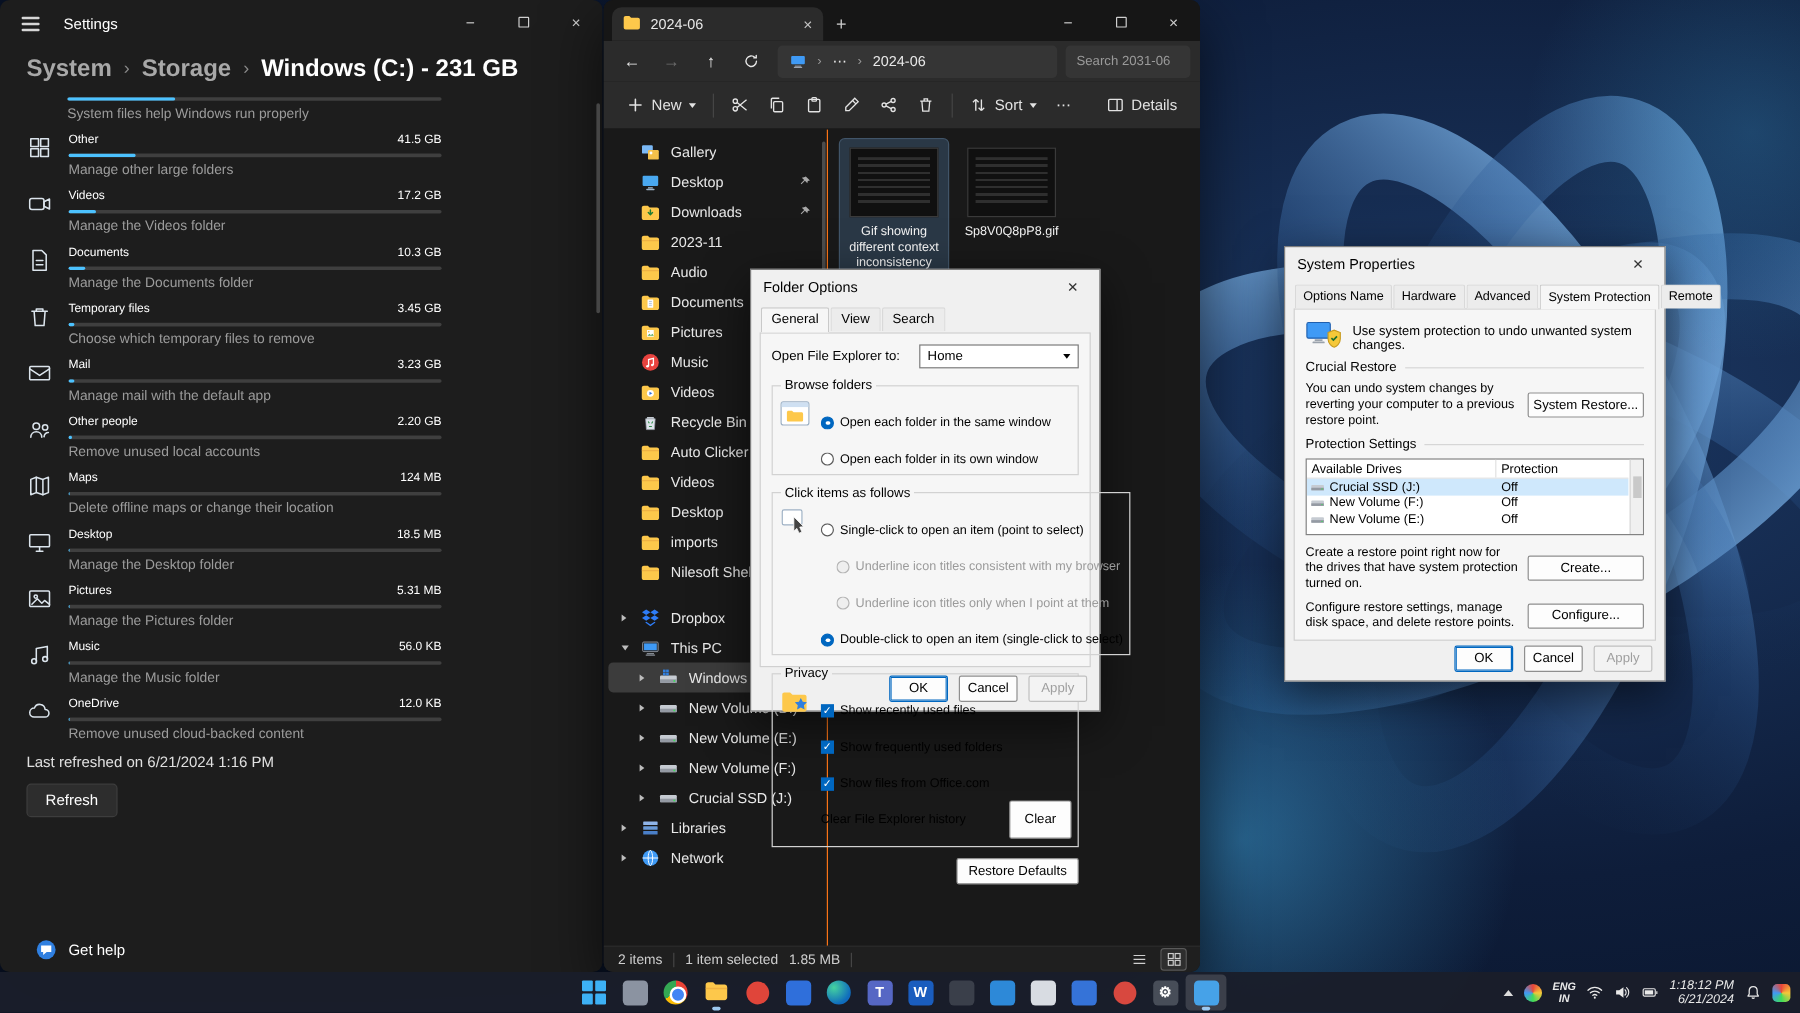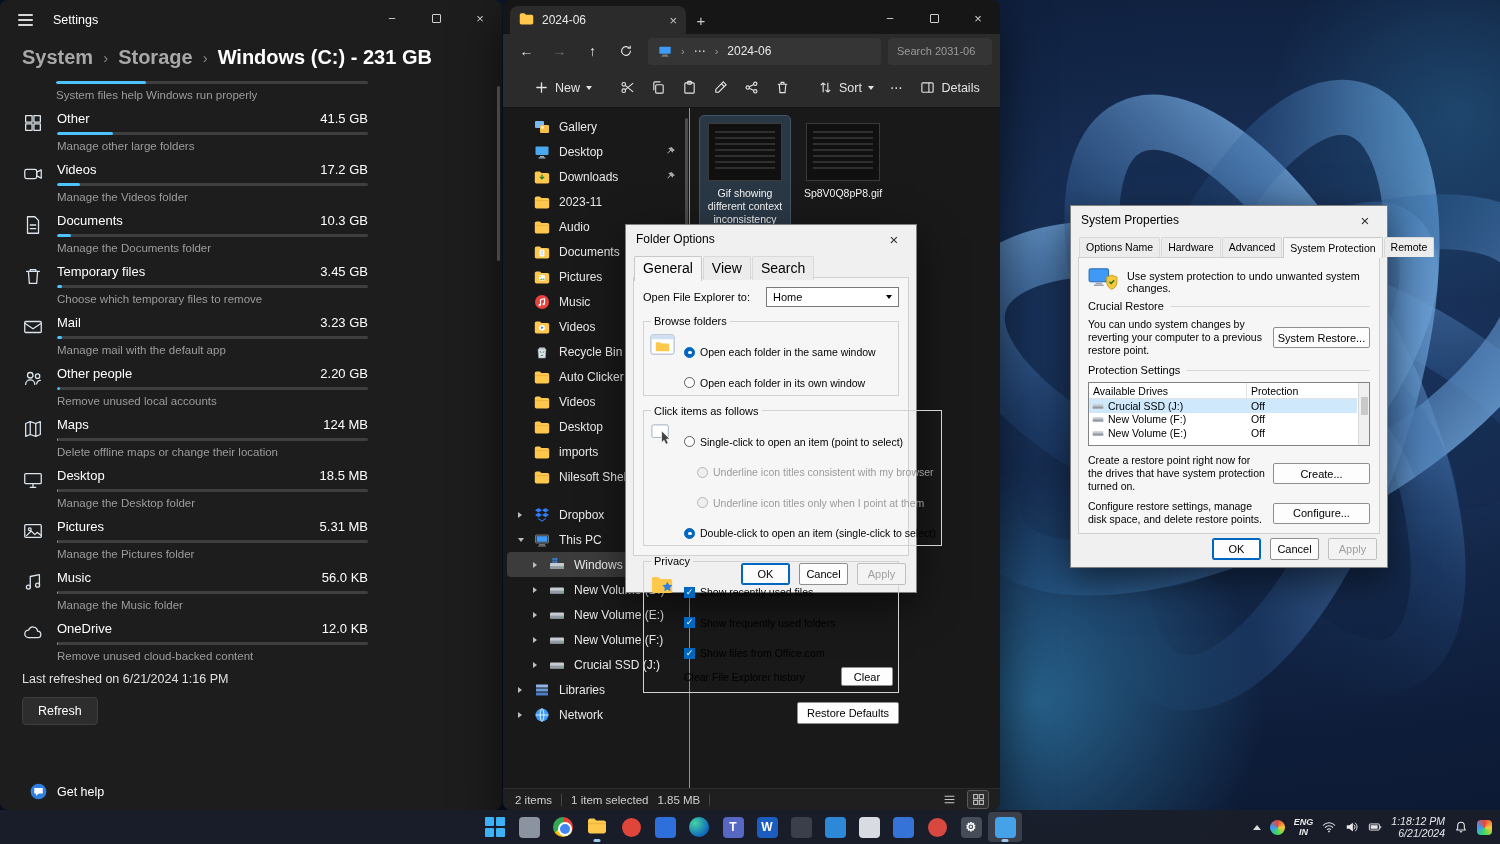--- a/index.html
+++ b/index.html
@@ -25,21 +25,21 @@
 .crumbs .cur{color:#fff;}
 .st-list{width:368px;padding-left:22px;margin-top:8px;}
 .st-bar{height:3px;background:#3f3f3f;border-radius:2px;overflow:hidden;}
 .st-fill{height:3px;background:#4cc2ff;border-radius:2px;}
 .st-desc{font-size:11.5px;color:#9c9c9c;margin-top:5px;}
 .st-partial{margin:0 0 10px 34px;}
 .st-item{display:flex;gap:11px;margin-bottom:10px;}
 .st-ic{width:24px;flex:none;color:#dbe4ec;padding-top:1px;}
 .st-ic svg{width:22px;height:22px;}
 .st-main{flex:1;min-width:0;}
-.st-top{display:flex;justify-content:space-between;font-size:13px;margin-bottom:6px;}
+.st-top{display:flex;justify-content:space-between;font-size:10px;margin-bottom:6px;}
 .refreshed{padding-left:22px;font-size:12.5px;color:#e0e0e0;margin-top:10px;}
 .refresh-btn{margin:11px 0 0 22px;background:#2d2d2d;border:1px solid #3d3d3d;color:#fff;font-size:12.5px;padding:6px 15px;border-radius:4px;}
 .gethelp{position:absolute;left:30px;bottom:10px;display:flex;align-items:center;gap:10px;font-size:12.5px;color:#fff;}
 .gethelp svg{width:17px;height:17px;}
 .s-scroll{position:absolute;right:2px;top:86px;width:3px;height:175px;background:#5f5f5f;border-radius:2px;}
 
 
 .explorer{left:503px;top:0;width:497px;height:810px;background:#191919;color:#e8e8e8;z-index:10;}
 .x-tabbar{display:flex;align-items:flex-end;height:34px;background:#161616;padding-left:7px;position:relative;}
 .x-tab{display:flex;align-items:center;gap:8px;width:176px;height:28px;background:#2b2b2b;border-radius:8px 8px 0 0;padding:0 9px;font-size:12px;}
@@ -47,21 +47,21 @@
 .x-tab-close{margin-left:auto;color:#c4c4c4;font-size:13px;line-height:1;}
 .x-newtab{width:30px;height:28px;display:flex;align-items:center;justify-content:center;color:#ccc;font-size:15px;}
 .x-nav{display:flex;align-items:center;height:34px;background:#2b2b2b;padding:0 8px;gap:2px;}
 .navbtn{width:31px;height:29px;border-radius:4px;display:flex;align-items:center;justify-content:center;color:#e6e6e6;font-size:14px;}
 .navbtn.dis{color:#6e6e6e;}
 .navbtn svg{width:14px;height:14px;}
 .x-addr{flex:1;height:27px;background:#353535;border-radius:4px;margin:0 5px;display:flex;align-items:center;padding:0 10px;gap:9px;font-size:12px;}
 .x-addr svg{width:14px;height:14px;}
 .x-addr .crumb-sep{color:#9a9a9a;font-size:11px;}
 .x-search{width:104px;height:27px;background:#353535;border-radius:4px;display:flex;align-items:center;padding:0 9px;font-size:11px;color:#9a9a9a;white-space:nowrap;overflow:hidden;}
-.x-tools{display:flex;align-items:center;height:40px;background:#2b2b2b;border-bottom:1px solid #141414;padding:0 24px;gap:2px;}
+.x-tools{display:flex;align-items:center;height:40px;background:#2b2b2b;border-bottom:1px solid #141414;padding:0 12px;gap:2px;}
 .toolbtn{display:flex;align-items:center;gap:6px;padding:0 7px;height:30px;border-radius:4px;color:#e3e3e3;font-size:12.5px;white-space:nowrap;}
 .toolbtn svg{width:15px;height:15px;}
 .tool-sep{width:1px;height:20px;background:#454545;margin:0 5px;}
 .x-tools .spacer{flex:1;}
 .chev-down{width:0;height:0;border-left:3.5px solid transparent;border-right:3.5px solid transparent;border-top:4px solid currentColor;display:inline-block;}
 .x-body{display:flex;height:680px;background:#191919;}
 .x-side{width:187px;padding-top:6px;position:relative;border-right:1px solid #f97316;overflow:hidden;}
 .sb-item{display:flex;align-items:center;height:25px;padding-left:27px;position:relative;font-size:12px;gap:8px;border-radius:4px;margin:0 4px;white-space:nowrap;}
 .sb-item.sel{background:#3c3c3c;}
 .sb-item.ind{padding-left:42px;}
@@ -87,21 +87,21 @@
 .x-status .spacer{flex:1;}
 .viewbtn{width:20px;height:17px;color:#cfcfcf;display:flex;align-items:center;justify-content:center;border-radius:2px;}
 .viewbtn svg{width:13px;height:13px;}
 .viewbtn.active{outline:1px solid #5a5a5a;background:#2e2e2e;}
 
 
 .dlg{position:absolute;background:#f0f0f0;border:1px solid #7f7f7f;box-shadow:0 12px 36px rgba(0,0,0,.55);color:#000;z-index:20;}
 .dlg-title{height:28px;display:flex;align-items:center;padding-left:10px;font-size:12px;position:relative;}
 .dlg-close{position:absolute;right:0;top:0;width:44px;height:28px;display:flex;align-items:center;justify-content:center;font-size:15px;color:#333;}
 .tabs{position:absolute;display:flex;gap:1px;z-index:2;}
-.tab{font-size:14px;padding:3px 8px 4px;background:#ececec;border:1px solid #d9d9d9;border-bottom:none;border-radius:2px 2px 0 0;white-space:nowrap;}
+.tab{font-size:11px;padding:3px 8px 4px;background:#ececec;border:1px solid #d9d9d9;border-bottom:none;border-radius:2px 2px 0 0;white-space:nowrap;}
 .tab.active{background:#f6f6f6;margin-bottom:-1px;padding-bottom:5px;border-color:#c9c9c9;}
 .page{position:absolute;border:1px solid #d0d0d0;background:#f6f6f6;}
 .btn{background:#fdfdfd;border:1px solid #8f8f8f;border-radius:2px;font-size:11px;color:#000;display:flex;align-items:center;justify-content:center;}
 .btn.default{border:1px solid #0067c0;box-shadow:inset 0 0 0 1px #0067c0;}
 .btn.disabled{color:#9f9f9f;background:#f3f3f3;border-color:#c0c0c0;}
 .dlg-buttons{position:absolute;right:10px;bottom:7px;display:flex;gap:9px;}
 .dlg-buttons .btn{width:49px;height:22px;}
 
 
 .fo{left:625px;top:224px;width:292px;height:369px;}
@@ -118,21 +118,21 @@
 .opt{display:flex;align-items:center;gap:5px;font-size:10.5px;line-height:12px;white-space:nowrap;overflow:hidden;margin-top:16px;}
 .opt.ind{margin-left:13px;}
 .opt.dis{color:#9b9b9b;}
 .radio{width:11px;height:11px;border-radius:50%;border:1px solid #5c5c5c;background:#fff;flex:none;position:relative;}
 .radio.sel{background:#0067c0;border-color:#0067c0;}
 .radio.sel::after{content:"";position:absolute;left:3px;top:3px;width:3.5px;height:3.5px;background:#fff;border-radius:50%;}
 .radio.dis{border-color:#b5b5b5;background:#efefef;}
 .check{width:11px;height:11px;border:1px solid #5c5c5c;background:#fff;flex:none;display:flex;align-items:center;justify-content:center;}
 .check.sel{background:#0067c0;border-color:#0067c0;color:#fff;font-size:9px;line-height:1;}
 .fo-clear-row{display:flex;align-items:center;justify-content:space-between;margin:8px 0 0 35px;font-size:10.5px;}
-.btn.sm{height:19px;width:52px;}
+.btn.sm{height:32px;width:52px;}
 .fo-restore{display:flex;justify-content:flex-end;margin:2px 2px 0;}
 .fo-restore .btn{height:22px;padding:0 9px;}
 
 
 .sp{left:1070px;top:205px;width:318px;height:363px;}
 .sp .tabs{top:31px;left:8px;}
 .sp .tab{padding:3px 6px 4px;font-size:10.5px;}
 .sp .page{left:7px;right:7px;top:51px;bottom:33px;padding:8px 9px;}
 .sp-intro{display:flex;gap:9px;align-items:flex-start;font-size="11px";font-size:10.8px;margin-bottom:6px;}
 .sp-intro svg{width:30px;height:26px;flex:none;}

